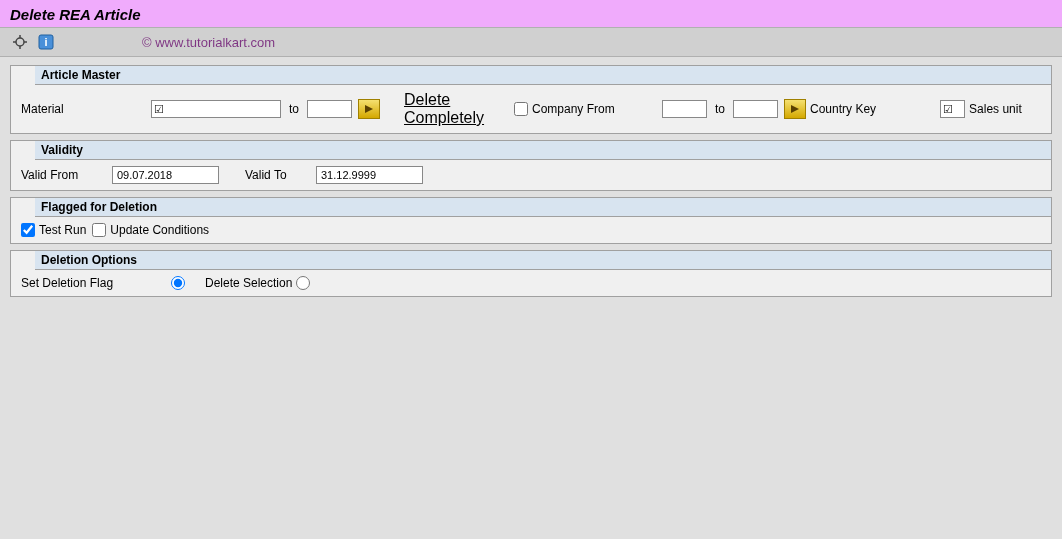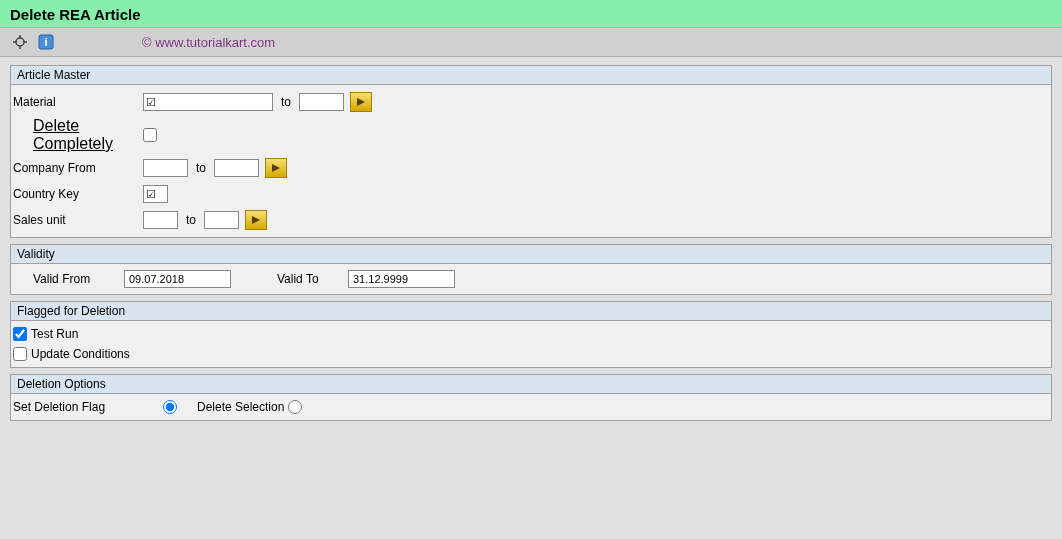--- a/index.html
+++ b/index.html
@@ -3,24 +3,25 @@
   <meta charset="utf-8">
   <style>
     * { box-sizing: border-box; margin: 0; padding: 0; }
     body {
       font-family: Arial, sans-serif;
       font-size: 12px;
       background: #e0e0e0;
       color: #000;
     }
     .title-bar {
-      background: #86efac;
+      background: #f0abfc;
       padding: 6px 10px 4px 10px;
       font-size: 15px;
       font-weight: bold;
+      font-style: italic;
     }
     .toolbar {
       background: #d0d0d0;
       border-top: 1px solid #b0b0b0;
       border-bottom: 1px solid #b0b0b0;
       padding: 4px 10px;
       display: flex;
       align-items: center;
       gap: 6px;
     }
@@ -45,27 +46,28 @@
       gap: 6px;
     }
     .section {
       border: 1px solid #a0a0a0;
       background: #f0f0f0;
     }
     .section-header {
       background: #d8e4f0;
       padding: 2px 6px;
       font-size: 12px;
-      font-weight: normal;
+      font-weight: bold;
       border-bottom: 1px solid #a0a0a0;
+      margin-left: 24px;
     }
     .section-body {
-      padding: 6px 2px;
-      display: flex;
-      flex-direction: column;
+      padding: 6px 10px;
+      display: flex;
+      flex-direction: row;
       gap: 4px;
     }
     .form-row {
       display: flex;
       align-items: center;
       min-height: 22px;
     }
     .form-label {
       width: 130px;
       min-width: 130px;
@@ -130,21 +132,20 @@
       cursor: pointer;
     }
     .validity-row {
       display: flex;
       align-items: center;
       gap: 16px;
     }
     .validity-label {
       font-size: 12px;
       width: 75px;
-      margin-left: 20px;
     }
     .validity-input {
       border: 1px solid #888;
       background: #fff;
       font-size: 11px;
       height: 18px;
       padding: 1px 4px;
       width: 107px;
     }
     .deletion-row {

